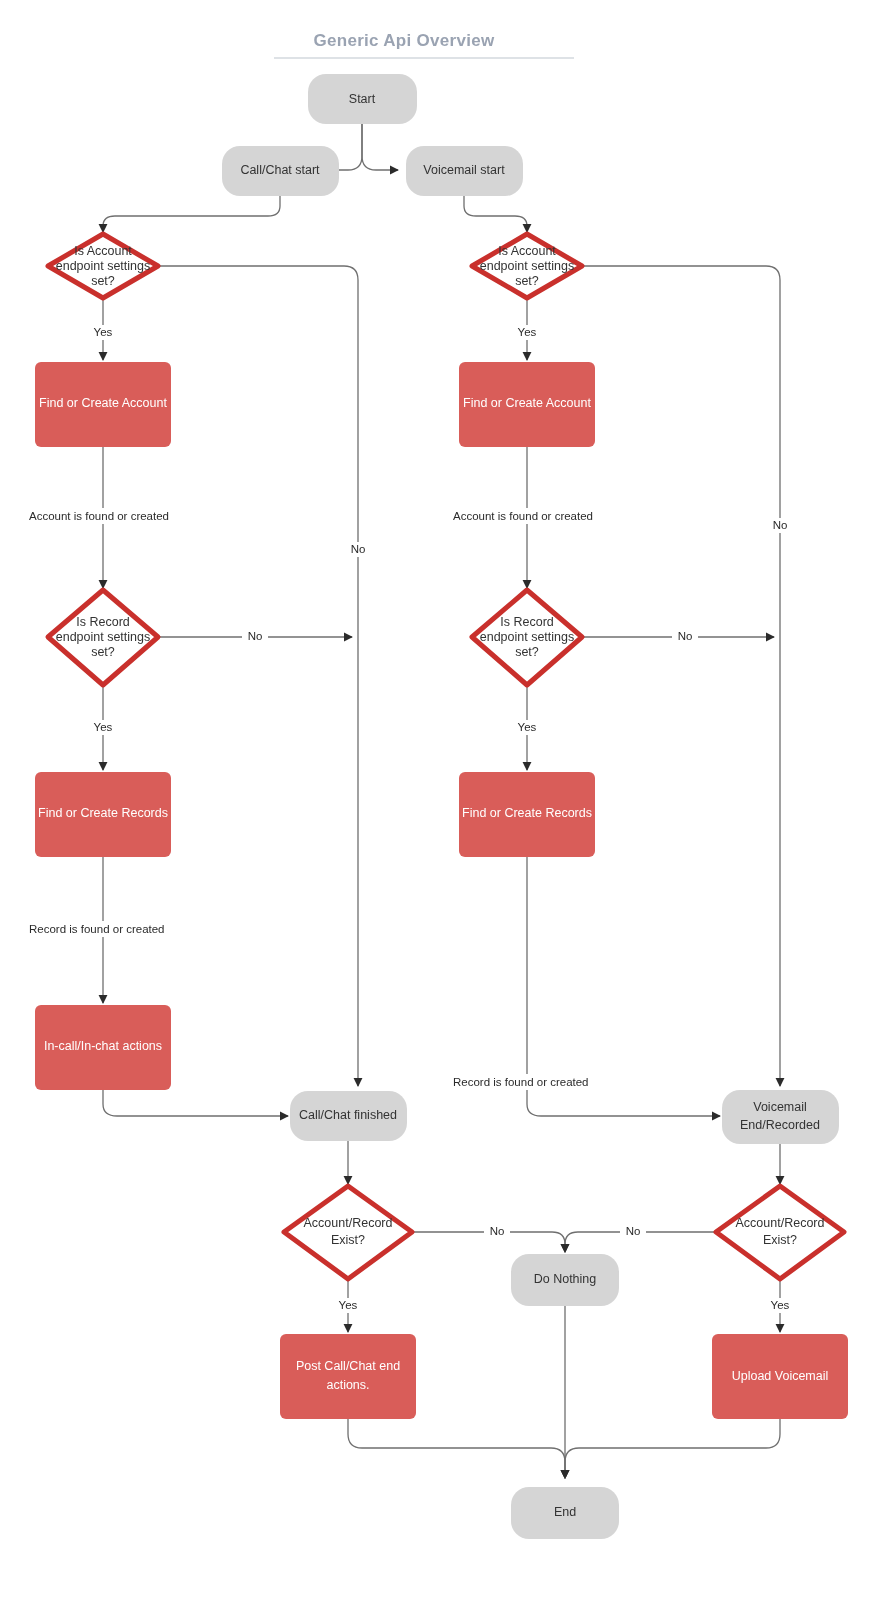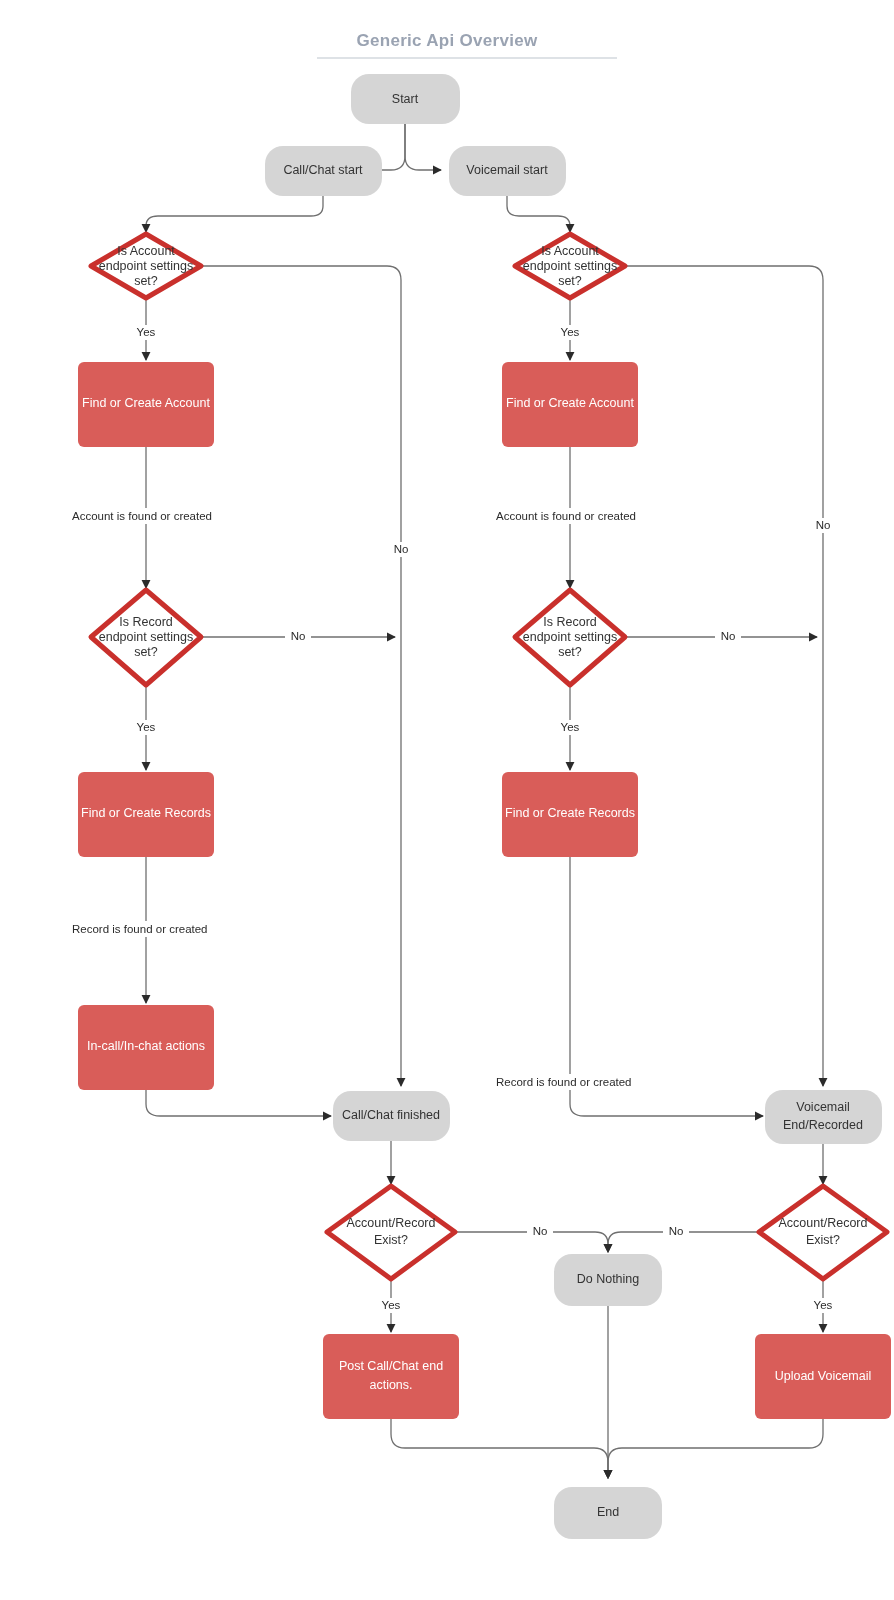--- a/index.html
+++ b/index.html
@@ -1,17 +1,17 @@
 <!DOCTYPE html>
 <html><head>
 <meta charset="utf-8">
 <style>
   html,body{margin:0;padding:0;background:#ffffff;}
   body{width:894px;height:1600px;font-family:"Liberation Sans",sans-serif;position:relative;overflow:hidden;}
-  #diagram-root{position:absolute;inset:0;width:796px;height:1600px;padding-left:43px;}
+  #diagram-root{position:absolute;inset:0;width:796px;height:1600px;}
   svg#flow{display:block;width:894px;height:1600px;}
   .title-text{font-family:"Liberation Sans",sans-serif;font-size:17px;font-weight:bold;fill:#9aa3b2;letter-spacing:.3px;}
   .title-rule{stroke:#d3d8de;stroke-width:1.4;}
   .node-gray{fill:#d5d5d5;stroke:none;}
   .node-red{fill:#d95d59;stroke:none;}
   .node-diamond{fill:#ffffff;stroke:#c9302c;stroke-width:5;stroke-linejoin:round;}
   .node-label{font-family:"Liberation Sans",sans-serif;font-size:12.5px;fill:#333333;text-anchor:middle;dominant-baseline:middle;}
   .node-label-white{font-family:"Liberation Sans",sans-serif;font-size:12.5px;fill:#ffffff;text-anchor:middle;dominant-baseline:middle;}
   .edge{fill:none;stroke:#6f6f6f;stroke-width:1.3;stroke-linejoin:round;stroke-linecap:butt;}
   .edge-label{font-family:"Liberation Sans",sans-serif;font-size:11.5px;fill:#2b2b2b;text-anchor:middle;dominant-baseline:middle;}

